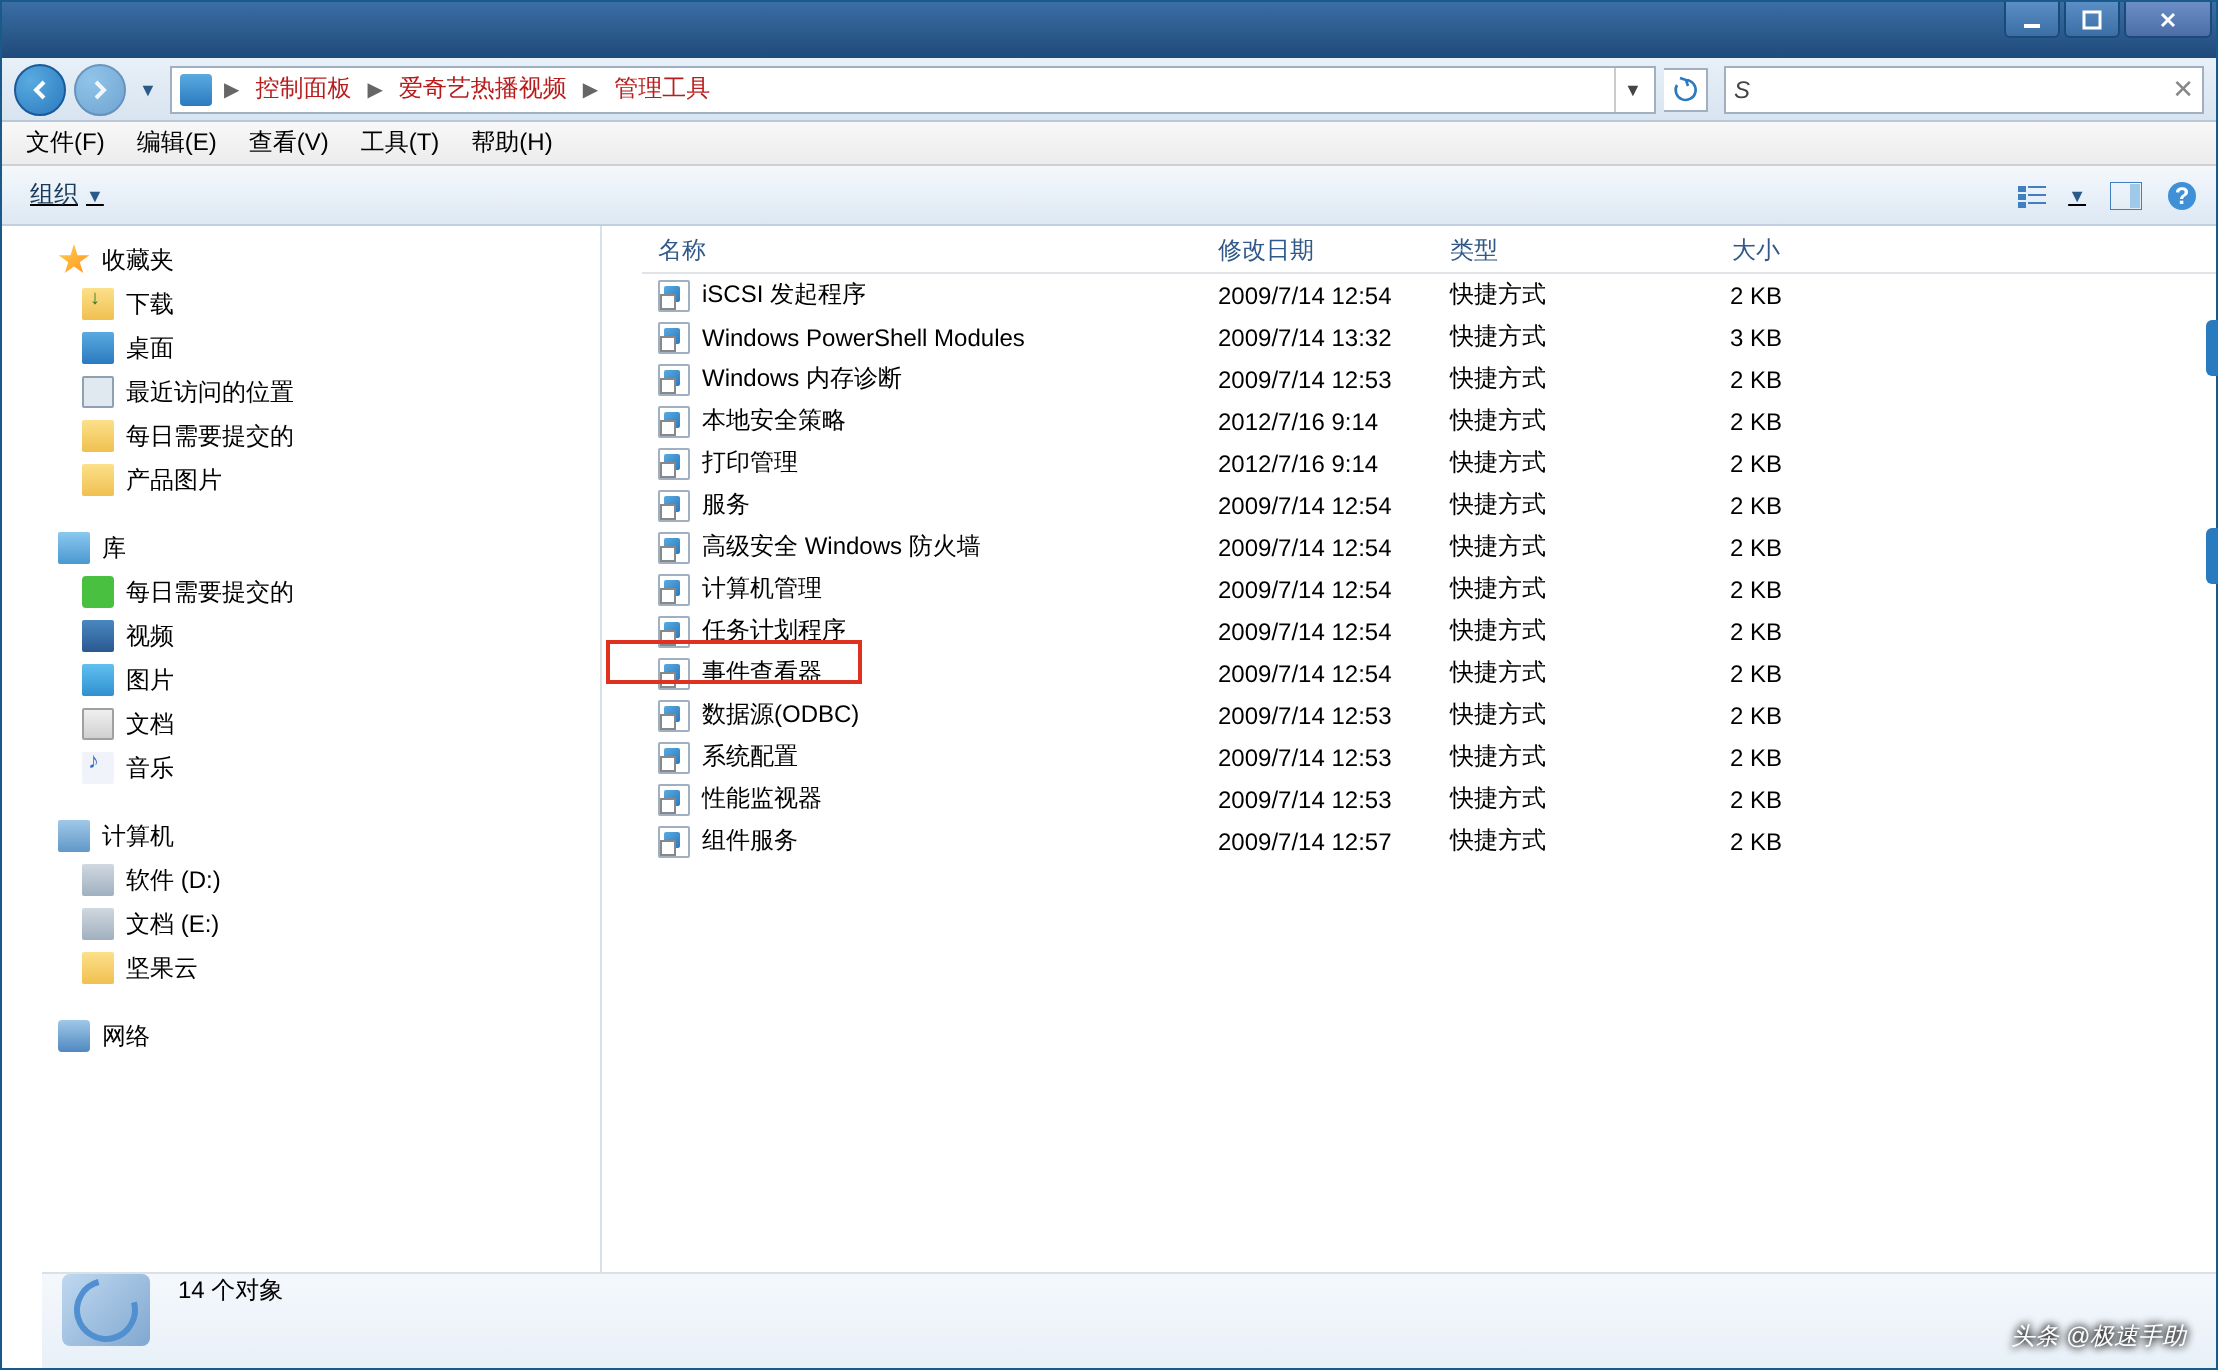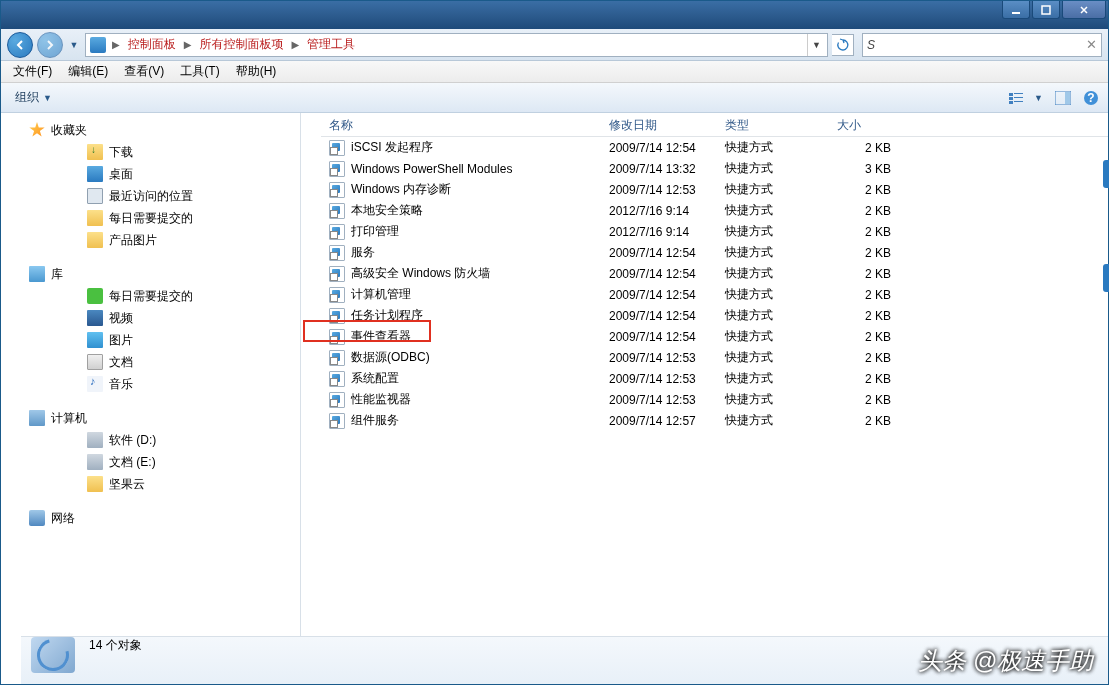--- a/index.html
+++ b/index.html
@@ -26,34 +26,34 @@
 .bc-spacer { flex: 1; }
 .bc-drop { width: 18px; height: 22px; border-left: 1px solid #ccc; display: flex; align-items: center; justify-content: center; cursor: pointer; }
 .refresh { width: 22px; height: 22px; border: 1px solid #a0b0c0; border-left: none; background: #fff; display: flex; align-items: center; justify-content: center; cursor: pointer; color: #2a7ac0; }
 .searchbox { width: 240px; height: 24px; border: 1px solid #a0b0c0; background: #fff; margin-left: 4px; display: flex; align-items: center; padding: 0 4px; }
 .searchbox input { border: none; outline: none; flex: 1; font-size: 12px; font-style: italic; color: #444; }
 .searchbox .clear { color: #888; cursor: pointer; font-size: 13px; }
 
 .menubar { height: 22px; background: linear-gradient(to bottom, #f8f8f8, #ececec); border-bottom: 1px solid #d0d0d0; display: flex; align-items: center; padding: 0 4px; }
 .menuitem { padding: 2px 8px; cursor: pointer; }
 
-.toolbar { height: 30px; background: linear-gradient(to bottom, #f4f8fc, #dde8f4); border-bottom: 1px solid #c0d0e0; display: flex; align-items: center; padding: 0 6px; justify-content: space-between; }
+.toolbar { height: 30px; background: linear-gradient(to bottom, #f4f8fc, #dde8f4); border-bottom: 1px solid #c0d0e0; display: flex; align-items: center; padding: 0 6px; justify-content: space-between; text-decoration: underline; }
 .tb-left { display: flex; align-items: center; }
 .tb-org { padding: 3px 8px; color: #1a3a5a; cursor: pointer; display: flex; align-items: center; gap: 4px; }
 .tb-right { display: flex; align-items: center; gap: 6px; }
 .tb-btn { padding: 3px; cursor: pointer; display: flex; align-items: center; color: #2a5a8a; }
 
 .body { flex: 1; display: flex; overflow: hidden; gap: 20px; }
 .sidebar { width: 300px; border-right: 1px solid #d8e0e8; overflow-y: auto; padding: 6px 0; background: #fff; }
 .tree-group { margin-bottom: 12px; }
 .tree-item { display: flex; align-items: center; padding: 2px 0 2px 20px; cursor: pointer; height: 22px; }
 .tree-item.header { padding-left: 14px; }
 .tree-exp { width: 11px; height: 11px; margin-right: 3px; display: flex; align-items: center; justify-content: center; color: #666; font-size: 9px; }
 .tree-icon { width: 16px; height: 16px; margin-right: 6px; flex-shrink: 0; }
-.tree-item.child { padding-left: 40px; margin-left: 46px; }
+.tree-item.child { padding-left: 40px; }
 
 .ico-fav { background: linear-gradient(135deg, #ffd050, #ff9020); clip-path: polygon(50% 0%, 61% 35%, 98% 35%, 68% 57%, 79% 91%, 50% 70%, 21% 91%, 32% 57%, 2% 35%, 39% 35%); }
 .ico-folder { background: linear-gradient(to bottom, #fce08a, #f0c050); border-radius: 1px; }
 .ico-dl { background: linear-gradient(to bottom, #fce08a, #f0c050); border-radius: 1px; position: relative; }
 .ico-dl::after { content: "↓"; position: absolute; color: #2a7a2a; font-size: 10px; font-weight: bold; left: 4px; top: 0; }
 .ico-desk { background: linear-gradient(to bottom, #5aaae0, #2a7ac0); border-radius: 1px; }
 .ico-rec { background: #e0e8f0; border: 1px solid #90a0b0; border-radius: 1px; }
 .ico-lib { background: linear-gradient(to bottom, #8ac8f0, #4a98d0); border-radius: 1px; }
 .ico-vid { background: linear-gradient(to bottom, #4a88c0, #2a5890); border-radius: 1px; }
 .ico-pic { background: linear-gradient(to bottom, #60c0f0, #3090d0); border-radius: 1px; }
@@ -73,29 +73,29 @@
 .lv-header { display: flex; height: 24px; border-bottom: 1px solid #e0e4e8; background: #fff; }
 .lv-col { padding: 4px 8px; color: #305888; border-right: 1px solid transparent; cursor: pointer; }
 .lv-rows { flex: 1; overflow-y: auto; }
 .lv-row { display: flex; height: 21px; align-items: center; cursor: pointer; }
 .lv-cell { padding: 0 8px; overflow: hidden; white-space: nowrap; display: flex; align-items: center; }
 .lv-cell.name { gap: 6px; }
 .lv-cell .ico { width: 16px; height: 16px; flex-shrink: 0; }
 .c-name { width: 280px; }
 .c-date { width: 116px; }
 .c-type { width: 112px; }
-.c-size { width: 70px; text-align: left; justify-content: flex-end; }
+.c-size { width: 70px; text-align: right; justify-content: flex-end; }
 
 .highlight-box { position: absolute; border: 2px solid #e03020; pointer-events: none; }
 
 .statusbar { height: 48px; border-top: 1px solid #d8e0e8; background: linear-gradient(to bottom, #f4f8fc, #e8f0f8); display: flex; align-items: flex-start; padding: 0 10px; gap: 14px; margin-left: 20px; }
 .status-icon { width: 44px; height: 36px; background: linear-gradient(135deg, #c0d8f0, #80a8d0); border-radius: 4px; position: relative; }
 .status-icon::after { content: ""; position: absolute; width: 26px; height: 26px; border: 3px solid #5090d0; border-radius: 50%; left: 6px; top: 2px; border-top-color: transparent; transform: rotate(30deg); }
 
-.watermark { position: absolute; bottom: 8px; right: 16px; font-size: 24px; color: #fff; font-style: italic; text-shadow: 0 0 4px #000, 0 0 4px #000; font-weight: 500; }
+.watermark { position: absolute; bottom: 8px; right: 16px; font-size: 12px; color: #fff; font-style: italic; text-shadow: 0 0 4px #000, 0 0 4px #000; font-weight: 500; }
 
 .side-indicator { position: absolute; right: 0; width: 6px; height: 28px; background: #2a7ac0; border-radius: 3px 0 0 3px; }
 </style>
 </head>
 <body>
 
 <div class="window">
 
   <div class="titlebar">
     <div class="winbtns">
@@ -130,21 +130,21 @@
       </div>
     <div class="navdrop">
         <span style="font-size:9px;color:#2a5a8a">▼</span>
       </div>
 
     <div class="breadcrumb">
       <div class="bc-icon"></div>
       <span class="bc-sep">▶</span>
       <span class="bc-item">控制面板</span>
       <span class="bc-sep">▶</span>
-      <span class="bc-item">所有控制面板项</span>
+      <span class="bc-item">爱奇艺热播视频</span>
       <span class="bc-sep">▶</span>
       <span class="bc-item">管理工具</span>
       <div class="bc-spacer"></div>
       <div class="bc-drop">
           <span style="font-size:9px;color:#444">▼</span>
         </div>
     </div>
     <div class="refresh">
         <svg width="14" height="14" viewBox="0 0 14 14">
           <path d="M7 2 A5 5 0 1 1 2.5 4.5 M7 2 L4 1 M7 2 L8 5" stroke="#2a7ac0" stroke-width="1.3" fill="none"></path>

